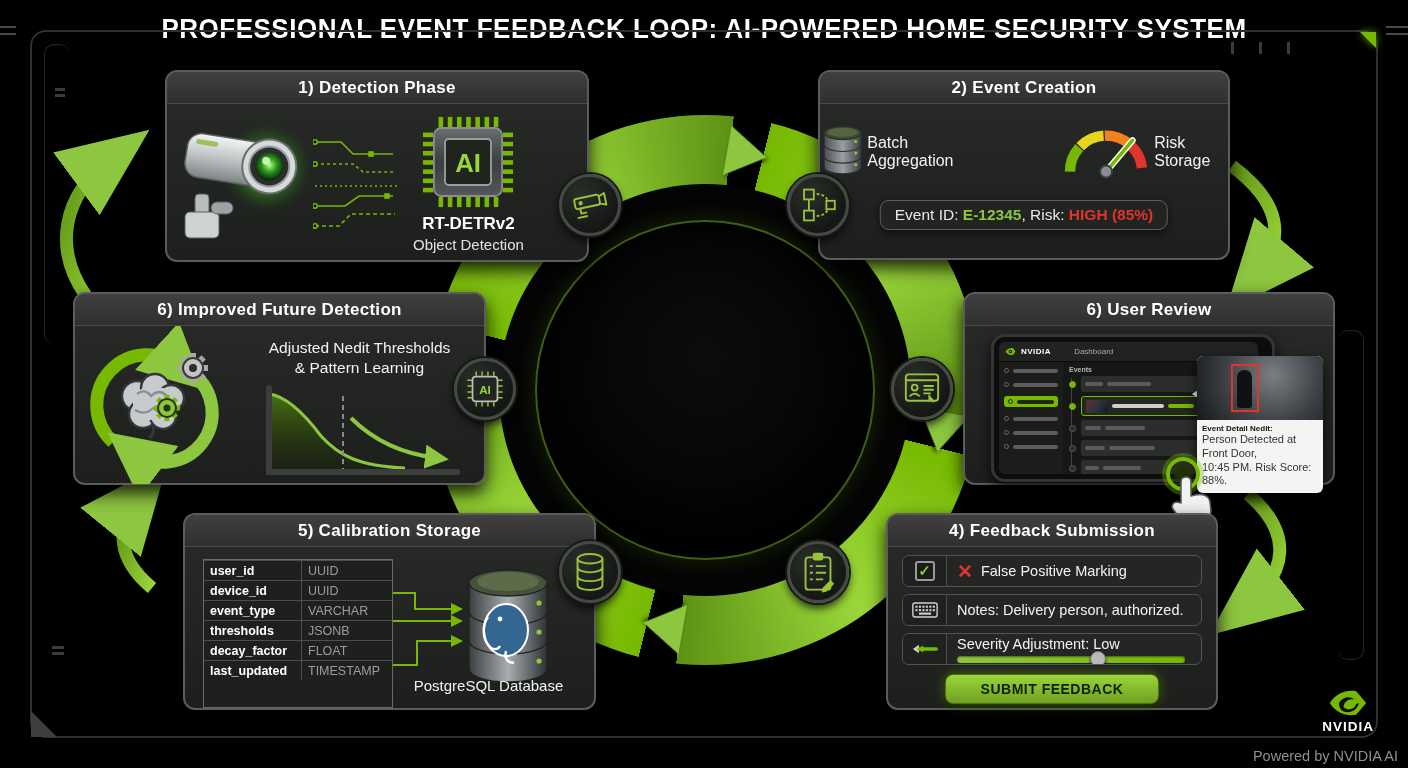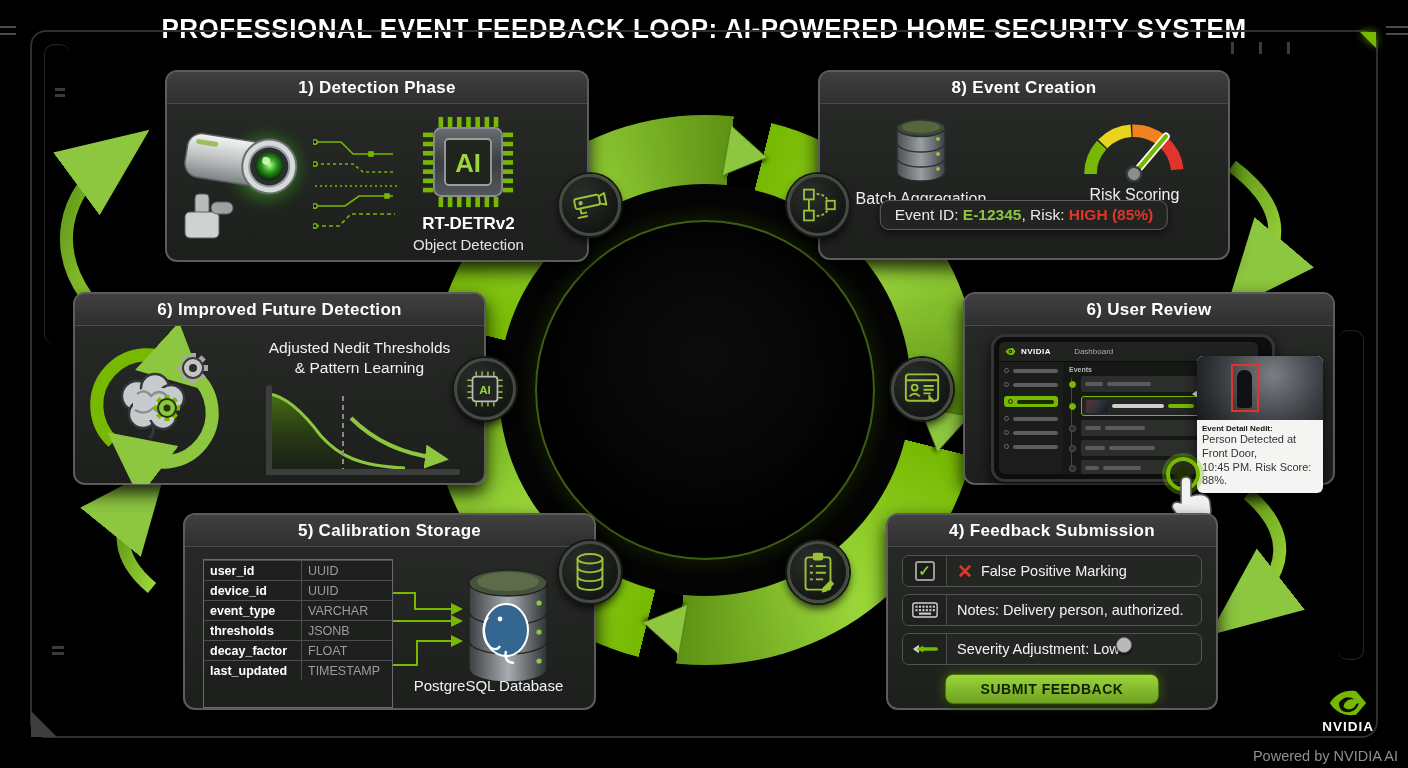--- a/index.html
+++ b/index.html
@@ -59,21 +59,21 @@
   .panel-body { position:relative; width:100%; height:calc(100% - 32px); }
 
   
   .p1-row { position:absolute; inset:0; display:flex; align-items:flex-start; padding:12px 10px 0 14px; }
   .p1-chipcol { display:flex; flex-direction:column; align-items:center; margin-left:4px; }
   .p1-model { color:#fff; font-weight:800; font-size:17px; margin-top:6px; }
   .p1-sub { color:#e3e3e3; font-size:15px; margin-top:2px; }
 
   
   .p2-icons { position:absolute; top:10px; left:0; width:100%; display:flex; justify-content:center; gap:90px; }
-  .p2-item { display:flex; flex-direction:column; align-items:center; }
+  .p2-item { display:flex; flex-direction:row; align-items:center; }
   .p2-label { color:#f2f2f2; font-size:16px; margin-top:4px; }
   .p2-banner { position:absolute; left:50%; transform:translateX(-50%); bottom:28px;
     background:#222422; border:1.5px solid #5f5f5f; border-radius:9px; padding:5px 14px;
     font-size:15.5px; color:#e8e8e8; white-space:nowrap; box-shadow:0 3px 8px rgba(0,0,0,.6); }
   .p2-banner .ev { color:#8dc63f; font-weight:700; }
   .p2-banner .risk { color:#e0352b; font-weight:700; }
   .p2-notch { position:absolute; left:56%; bottom:41px; width:0; height:0;
     border-bottom:8px solid #222422; border-left:7px solid transparent; border-right:7px solid transparent; }
 
   
@@ -123,21 +123,21 @@
   
   .p4-body { padding:8px 14px 10px 14px; display:flex; flex-direction:column; gap:7px; }
   .fb-row { display:flex; align-items:stretch; background:#242624; border:1.5px solid #525452;
     border-radius:7px; min-height:32px; overflow:hidden; }
   .fb-icon-cell { width:44px; display:flex; align-items:center; justify-content:center;
     border-right:1.5px solid #4a4c4a; background:#1f211f; }
   .fb-content { flex:1; display:flex; align-items:center; gap:8px; padding:3px 10px; color:#f2f2f2; font-size:14.5px; }
   .chk { width:20px; height:20px; border:2px solid #9a9a9a; border-radius:3px; background:#1a1c1a;
     display:flex; align-items:center; justify-content:center; color:#8dc63f; font-weight:800; font-size:15px; }
   .xmark { color:#e0352b; font-weight:800; font-size:19px; line-height:1; }
-  .sev-wrap { flex:1; display:flex; flex-direction:row; gap:4px; padding:4px 0; }
+  .sev-wrap { flex:1; display:flex; flex-direction:column; gap:4px; padding:4px 0;justify-content:space-between; }
   .slider { position:relative; height:7px; border-radius:4px; margin-right:6px;
     background:linear-gradient(90deg,#8dc63f,#76b900); box-shadow:inset 0 1px 2px rgba(0,0,0,.5); }
   .slider-thumb { position:absolute; top:50%; transform:translate(-50%,-50%); width:16px; height:16px;
     border-radius:50%; background:#b9b9b9; border:1px solid #6e6e6e; box-shadow:0 2px 3px rgba(0,0,0,.6); }
   .submit-btn { align-self:center; margin-top:2px; padding:6px 35px; border-radius:8px;
     background:linear-gradient(180deg,#9ad63a,#6fa021); border:1px solid #4c7011;
     color:#102000; font-weight:800; font-size:14px; letter-spacing:.5px;
     box-shadow:0 0 12px rgba(118,185,0,.5), 0 3px 5px rgba(0,0,0,.6); cursor:pointer; }
 
   
@@ -374,21 +374,21 @@
             <text x="50" y="61" text-anchor="middle" font-size="28" font-weight="bold" fill="#9ad63a">AI</text>
           </svg>
           <div class="p1-model">RT-DETRv2</div>
           <div class="p1-sub">Object Detection</div>
         </div>
       </div>
     </div>
   </div>
 
   <div class="panel" style="left:818px;top:70px;width:412px;height:190px;">
-    <div class="panel-header">8) Event Creation</div>
+    <div class="panel-header">2) Event Creation</div>
     <div class="panel-body">
       <div class="p2-icons">
         <div class="p2-item">
           <svg width="64" height="72" viewBox="0 0 64 72">
             <defs>
               <linearGradient id="dbMetal" x1="0" y1="0" x2="1" y2="0">
                 <stop offset="0" stop-color="#4c4f51"></stop>
                   <stop offset=".5" stop-color="#9aa0a2"></stop>
                 <stop offset="1" stop-color="#3c3f41"></stop>
               </linearGradient>
@@ -409,21 +409,21 @@
         <div class="p2-item">
           <svg width="116" height="68" viewBox="0 0 120 70">
             <path d="M15,62 A45,45 0 0 1 26.6,31.9" fill="none" stroke="#76b900" stroke-width="13"></path>
             <path d="M27.7,30.7 A45,45 0 0 1 56.9,17.1" fill="none" stroke="#e8d41c" stroke-width="13"></path>
             <path d="M58.4,17.1 A45,45 0 0 1 88.9,27.5" fill="none" stroke="#f2821e" stroke-width="13"></path>
             <path d="M90.1,28.6 A45,45 0 0 1 104.8,57.3" fill="none" stroke="#e0352b" stroke-width="13"></path>
             <line x1="60" y1="62" x2="93" y2="23" stroke="#ffffff" stroke-width="8" stroke-linecap="round"></line>
             <line x1="60" y1="62" x2="93" y2="23" stroke="#76b900" stroke-width="4.5" stroke-linecap="round"></line>
             <circle cx="60" cy="62" r="7.5" fill="#8a8e90" stroke="#3a3d3f" stroke-width="2.5"></circle>
           </svg>
-          <div class="p2-label">Risk Scoring</div>
+          <div class="p2-label">Risk Storage</div>
         </div>
       </div>
       <div class="p2-notch"></div>
       <div class="p2-banner"><span>Event ID: </span><span class="ev">E-12345</span><span>, Risk: </span><span class="risk">HIGH (85%)</span></div>
     </div>
   </div>
 
   <div class="panel" style="left:963px;top:292px;width:372px;height:193px;">
     <div class="panel-header">6) User Review</div>
     <div class="panel-body" style="overflow:visible;">

